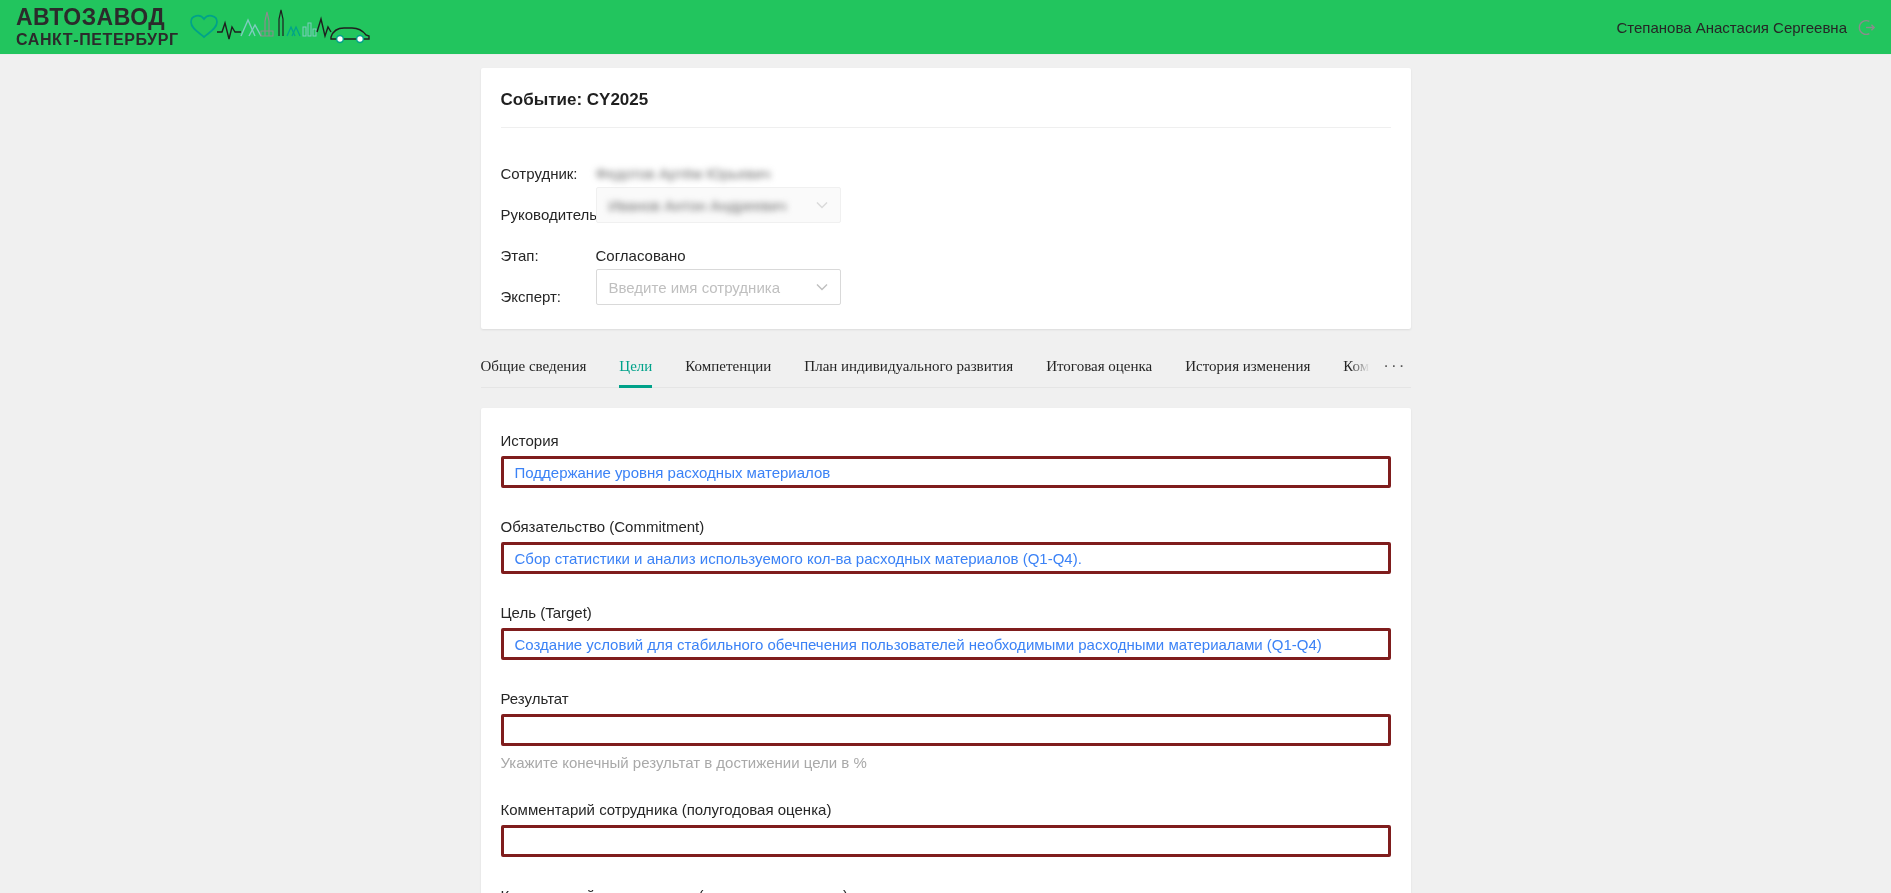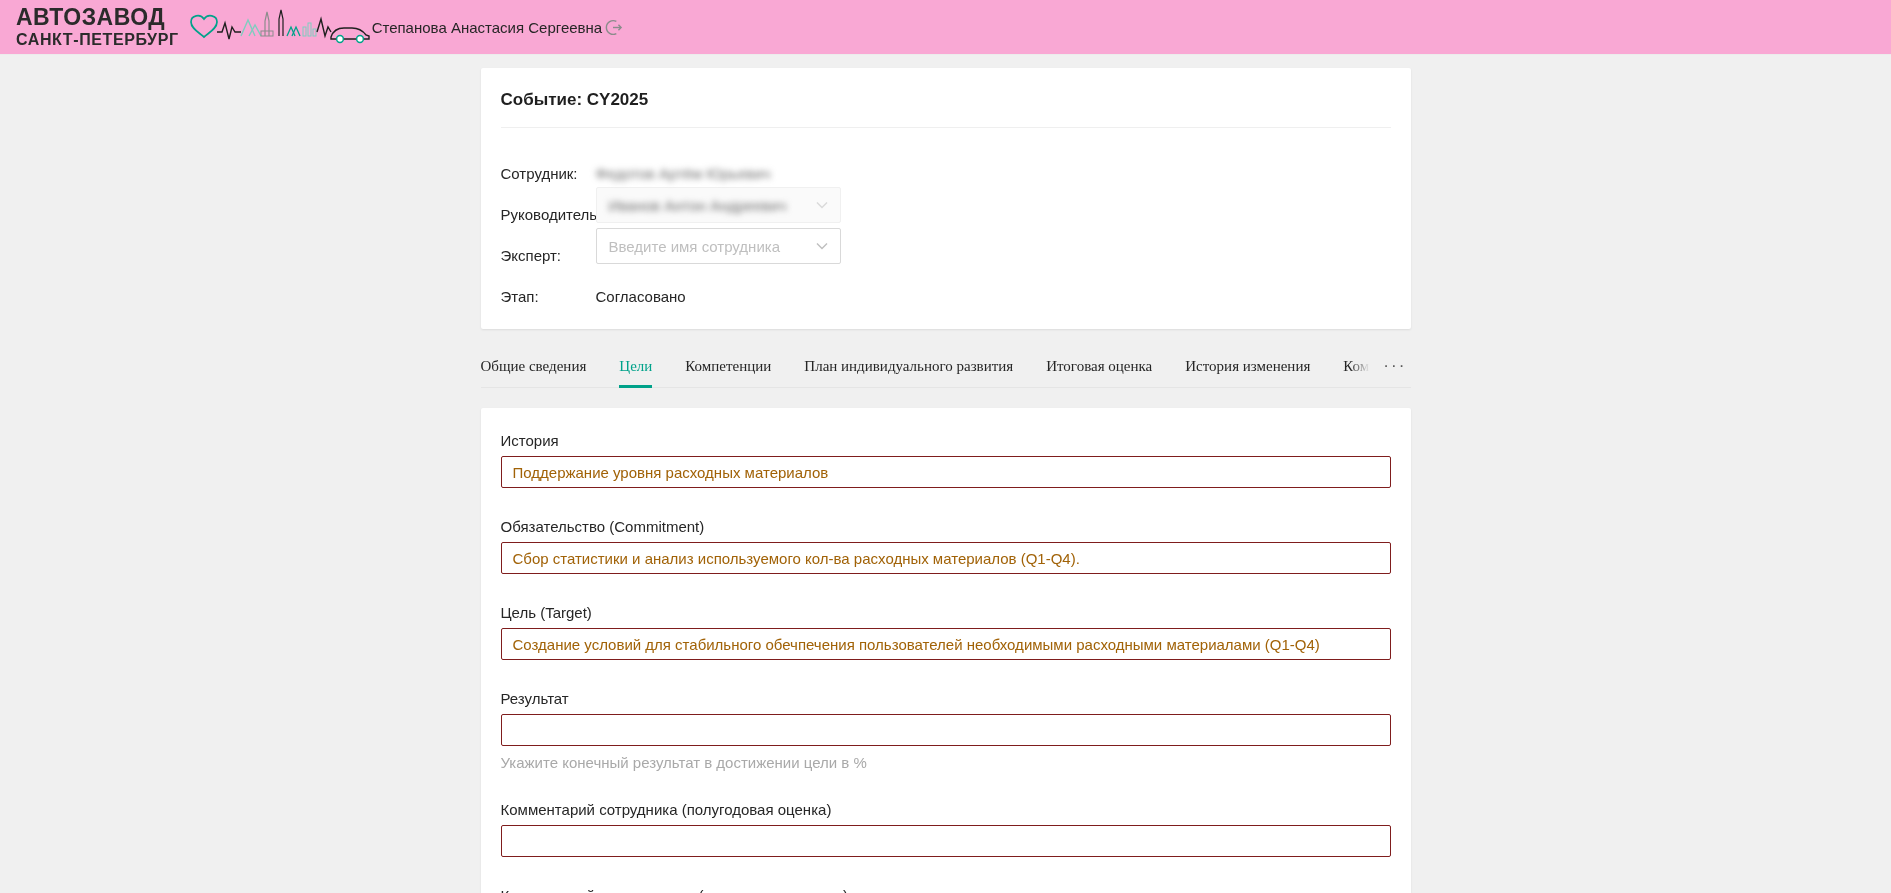--- a/index.html
+++ b/index.html
@@ -3,29 +3,29 @@
 <meta charset="utf-8">
 <style>
   html,body{margin:0;padding:0;}
   body{
     width:1891px;height:893px;overflow:hidden;background:#f0f0f0;
     font-family:"Liberation Sans",sans-serif;color:#262626;
     -webkit-font-smoothing:antialiased;
   }
   
   .topbar{
-    height:55px;background:#f9a8d4;border-bottom:1px solid #ececec;
-    display:flex;align-items:center;justify-content:flex-start;
+    height:55px;background:#22c55e;border-bottom:1px solid #ececec;
+    display:flex;align-items:center;justify-content:space-between;
     padding:0 14px 0 16px;box-sizing:border-box;
   }
   .brand{display:flex;align-items:center;gap:8px;}
   .brand-text{line-height:1;}
   .brand-title{font-size:23px;font-weight:bold;letter-spacing:.5px;color:#2b2b2b;}
   .brand-sub{font-size:16px;font-weight:bold;letter-spacing:.6px;color:#2b2b2b;margin-top:3px;}
-  .userbox{display:flex;align-items:center;gap:0;}
+  .userbox{display:flex;align-items:center;gap:8px;}
   .username{font-size:15px;color:#262626;}
   .logout{width:22px;height:22px;display:flex;align-items:center;justify-content:center;cursor:pointer;}
   
   .card{
     width:930px;margin:16px auto;background:#fff;border-radius:2px;
     box-shadow:0 1px 3px rgba(0,0,0,.05),0 1px 2px rgba(0,0,0,.04);
     box-sizing:border-box;
   }
   .card-event{margin-top:13px;padding:22px 20px 24px;}
   .event-title{font-size:17px;font-weight:bold;color:#1f1f1f;}
@@ -65,22 +65,22 @@
     font-size:17px;color:#595959;letter-spacing:2px;padding:10px 2px 12px;cursor:pointer;flex:0 0 auto;
     line-height:1;
   }
   
   .card-goal{margin-top:20px;padding:24px 20px 60px;min-height:620px;}
   .group{margin-bottom:30px;}
   .group:last-child{margin-bottom:0;}
   .glabel{display:block;font-size:15px;color:#262626;margin-bottom:7px;}
   .tinput{
     display:block;width:100%;height:32px;box-sizing:border-box;
-    border:1px solid #7f1d1d;border-radius:2px;background:#fff;
-    padding:0 11px;font-size:15px;color:#a16207;outline:none;
+    border:3px solid #7f1d1d;border-radius:2px;background:#fff;
+    padding:0 11px;font-size:15px;color:#3b82f6;outline:none;
     font-family:"Liberation Sans",sans-serif;
   }
   .tinput::placeholder{color:#bfbfbf;}
   .hint{margin-top:8px;font-size:15px;color:#a9a9a9;}
 </style>
 </head>
 <body>
 
 <header class="topbar">
   <div class="brand">
@@ -145,34 +145,34 @@
       <span class="blurred">Иванов Антон Андреевич</span>
       <span class="chev">
         <svg width="12" height="8" viewBox="0 0 12 8">
             <polyline points="1,1.5 6,6.5 11,1.5" stroke="#d9d9d9" stroke-width="1.4" fill="none"></polyline>
           </svg>
       </span>
     </div>
   </div>
 
   <div class="frow">
+    <span class="flabel">Этап:</span>
+    <span class="fvalue">Согласовано</span>
+  </div>
+
+  <div class="frow">
     <span class="flabel">Эксперт:</span>
     <div class="select select-enabled">
       <span>Введите имя сотрудника</span>
       <span class="chev">
         <svg width="12" height="8" viewBox="0 0 12 8">
             <polyline points="1,1.5 6,6.5 11,1.5" stroke="#bfbfbf" stroke-width="1.4" fill="none"></polyline>
           </svg>
       </span>
     </div>
-  </div>
-
-  <div class="frow">
-    <span class="flabel">Этап:</span>
-    <span class="fvalue">Согласовано</span>
   </div>
 </section>
 
 <nav class="tabsbar">
   <div class="tab">Общие сведения</div>
   <div class="tab tab-active">Цели</div>
   <div class="tab">Компетенции</div>
   <div class="tab">План индивидуального развития</div>
   <div class="tab">Итоговая оценка</div>
   <div class="tab">История изменения</div>

